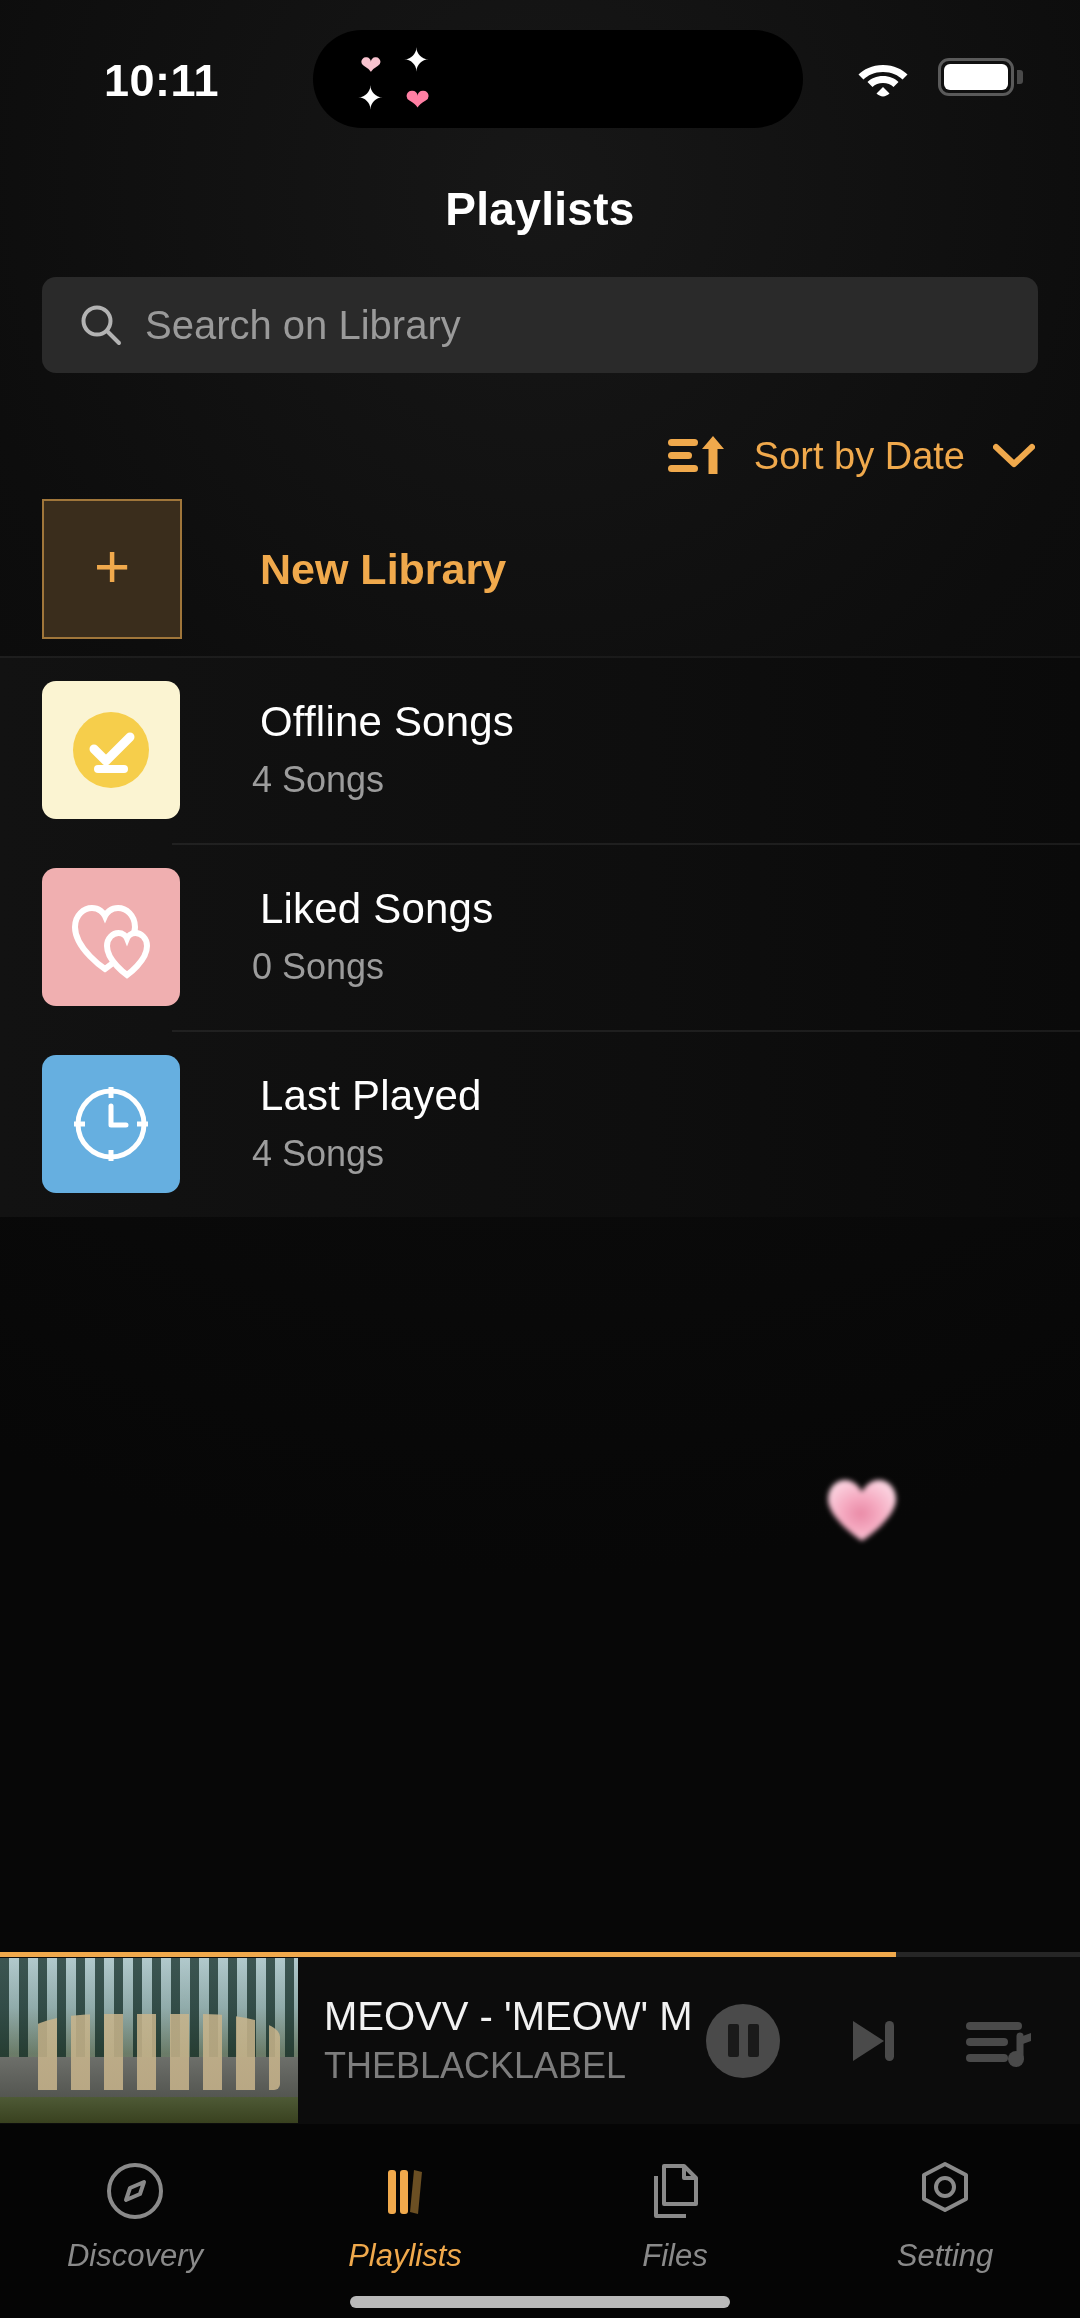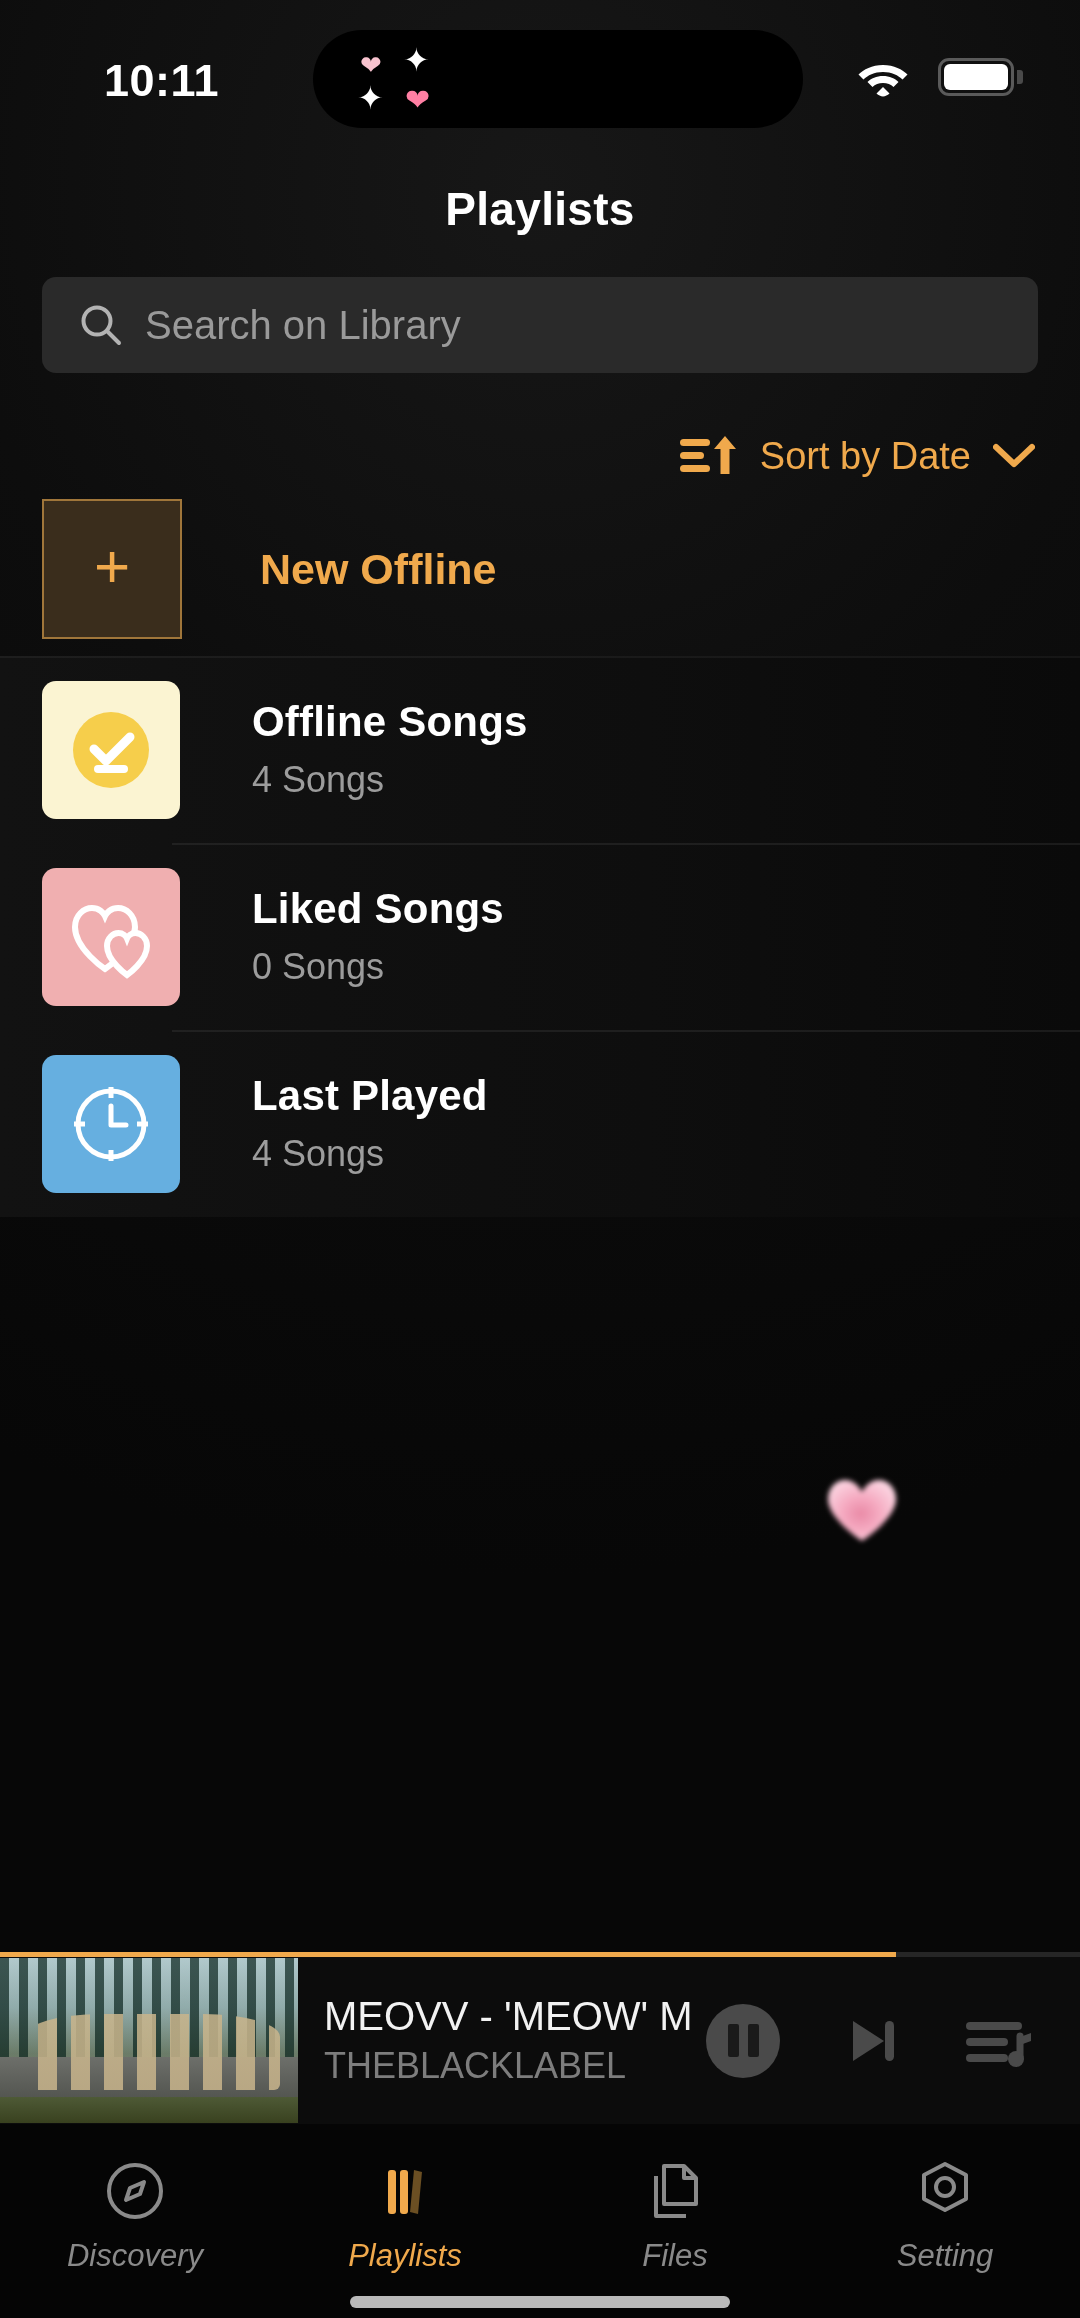--- a/index.html
+++ b/index.html
@@ -62,21 +62,21 @@
     background:#2a2a2a; border-radius:14px; display:flex; align-items:center;
   }
   .search-icon { margin-left:36px; display:flex; }
   .search-placeholder {
     margin-left:21px; font-size:40px; color:#9a9a9a; font-weight:400;
   }
 
   
   .sort-row {
     position:absolute; right:45px; top:432px;
-    display:flex; align-items:center; gap:22px;
+    display:flex; align-items:center; gap:28px;
   }
   .sort-icon { display:flex; }
   .sort-label { font-size:38px; color:#f0a94c; font-weight:500; }
   .chev { display:flex; }
 
   
   .new-playlist-row {
     position:absolute; left:0; top:489px; width:1080px; height:160px;
     display:flex; align-items:center;
   }
@@ -97,21 +97,21 @@
   .plrow .sep {
     position:absolute; left:172px; right:0; top:0; height:2px;
     background:rgba(255,255,255,0.07);
   }
   .plrow:first-child .sep { left:0; background:rgba(255,255,255,0.05); }
   .pl-thumb {
     margin-left:42px; width:138px; height:138px; border-radius:14px;
     display:flex; align-items:center; justify-content:center; flex:0 0 auto;
   }
   .pl-text { margin-left:72px; }
-  .pl-name { font-size:42px; color:#fff; font-weight:700; letter-spacing:0.2px; }
+  .pl-name { font-size:42px; color:#fff; font-weight:400; letter-spacing:0.2px;margin-left:8px; }
   .pl-count { margin-top:13px; font-size:36px; color:#9c9c9c; font-weight:400; }
 
   
   .caption {
     position:absolute; left:0; top:1338px; width:1080px; text-align:center;
     font-style:italic; font-weight:700; color:#fff;
     text-shadow:0 4px 10px rgba(0,0,0,0.95), 0 0 3px rgba(0,0,0,0.9);
     line-height:1.18;
   }
   .caption .l1 { font-size:60px; letter-spacing:1px; display:block; }
@@ -249,21 +249,21 @@
       <svg width="42" height="26" viewBox="0 0 42 26">
         <path d="M3 4 L21 21 L39 4" fill="none" stroke="#f0a94c" stroke-width="6" stroke-linecap="round" stroke-linejoin="round"></path>
       </svg>
     </span>
   </div>
 
   <div class="new-playlist-row">
     <div class="np-thumb">
       <span class="np-plus">+</span>
     </div>
-    <div class="np-label">New Offline</div>
+    <div class="np-label">New Library</div>
   </div>
 
   <div class="list">
 
     <div class="plrow">
       <div class="sep"></div>
       <div class="pl-thumb" style="background:#FBF4D2;">
         <svg width="92" height="92" viewBox="0 0 92 92">
           <circle cx="46" cy="46" r="38" fill="#F6CE4B"></circle>
           <path d="M29 45 L41 57 L65 33" fill="none" stroke="#fff" stroke-width="9" stroke-linecap="round" stroke-linejoin="round"></path>

